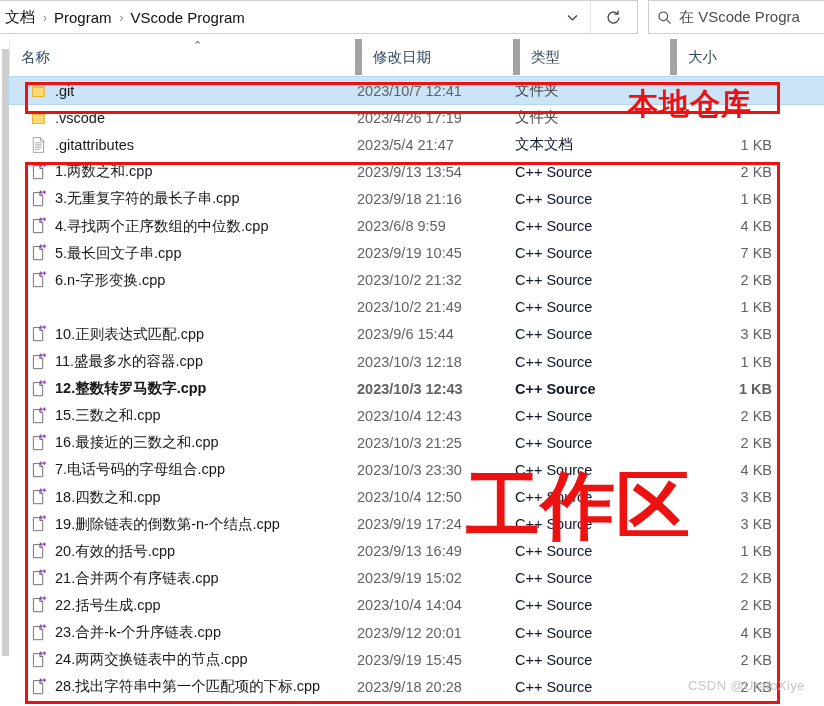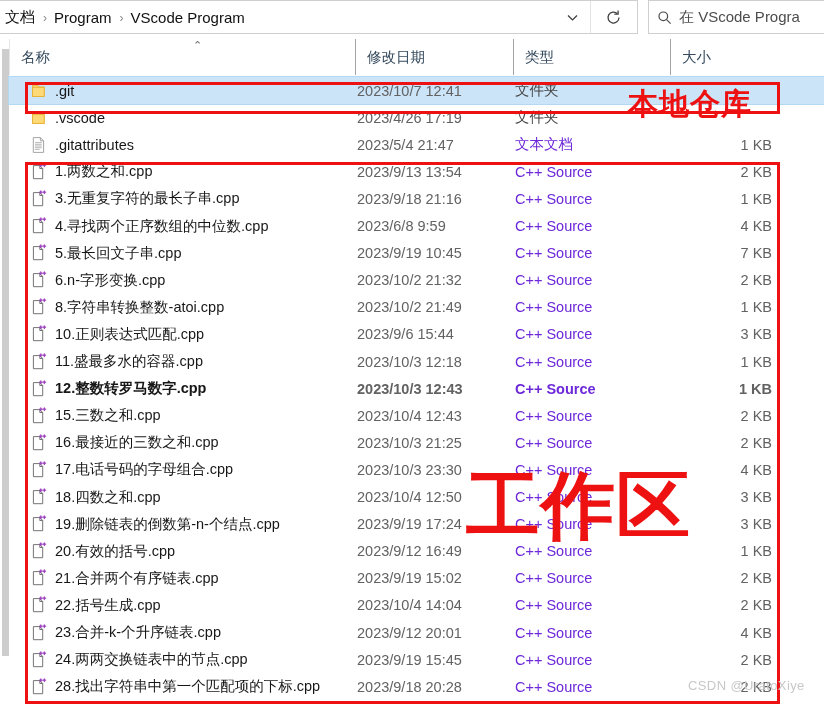--- a/index.html
+++ b/index.html
@@ -107,21 +107,21 @@
   .colhead .cell {
     position: absolute;
     top: 0;
     height: 36px;
     display: flex;
     align-items: center;
     font-size: 14.5px;
     color: #34495c;
     padding-left: 11px;
     box-sizing: border-box;
-    border-left: 1px solid #a3a3a3;
+    border-left: 7px solid #a3a3a3;
   }
   .colhead .cell.first { border-left: 1px solid #e6e6e6; }
   .sort-caret {
     position: absolute;
     left: 183px; top: 1px;
     font-size: 11px;
     color: #6a6a6a;
     line-height: 11px;
   }
 
@@ -169,21 +169,21 @@
     color: #171717;
   }
   .c-date {
     position: absolute;
     left: 348px;
     color: #626262;
   }
   .c-type {
     position: absolute;
     left: 506px;
-    color: #6d28d9;
+    color: #0f172a;
   }
   .row.folderrow .c-type { color: #454545; }
   .c-size {
     position: absolute;
     left: 663px;
     width: 100px;
     text-align: right;
     color: #626262;
   }
 
@@ -420,35 +420,20 @@
               </g>
             </svg>
           </span>
           <span>6.n-字形变换.cpp</span>
         </div>
         <div class="c-date">2023/10/2 21:32</div>
         <div class="c-type">C++ Source</div>
         <div class="c-size">2 KB</div>
       </div>
       <div class="row" style="top: 216.8px;">
-        <div class="c-name">
-          <span>
-            <svg class="ico" viewBox="0 0 17 18" aria-hidden="true">
-              <path d="M3.4 2.6 h6.4 l2.9 2.9 v10.2 h-9.3 z" fill="#ffffff" stroke="#6d6d6d" stroke-width="0.95"></path>
-              <path d="M9.8 2.6 v2.9 h2.9" fill="none" stroke="#6d6d6d" stroke-width="0.95"></path>
-              <g stroke="#9a3fbd" stroke-width="1.25" stroke-linecap="round">
-                <line x1="10.8" y1="0.9" x2="10.8" y2="3.5"></line>
-                <line x1="9.6" y1="2.2" x2="12.1" y2="2.2"></line>
-                <line x1="14.3" y1="0.9" x2="14.3" y2="3.5"></line>
-                <line x1="13.1" y1="2.2" x2="15.6" y2="2.2"></line>
-              </g>
-            </svg>
-          </span>
-          <span>8.字符串转换整数-atoi.cpp</span>
-        </div>
         <div class="c-date">2023/10/2 21:49</div>
         <div class="c-type">C++ Source</div>
         <div class="c-size">1 KB</div>
       </div>
       <div class="row" style="top: 243.9px;">
         <div class="c-name">
           <span>
             <svg class="ico" viewBox="0 0 17 18" aria-hidden="true">
               <path d="M3.4 2.6 h6.4 l2.9 2.9 v10.2 h-9.3 z" fill="#ffffff" stroke="#6d6d6d" stroke-width="0.95"></path>
               <path d="M9.8 2.6 v2.9 h2.9" fill="none" stroke="#6d6d6d" stroke-width="0.95"></path>
@@ -553,21 +538,21 @@
               <path d="M3.4 2.6 h6.4 l2.9 2.9 v10.2 h-9.3 z" fill="#ffffff" stroke="#6d6d6d" stroke-width="0.95"></path>
               <path d="M9.8 2.6 v2.9 h2.9" fill="none" stroke="#6d6d6d" stroke-width="0.95"></path>
               <g stroke="#9a3fbd" stroke-width="1.25" stroke-linecap="round">
                 <line x1="10.8" y1="0.9" x2="10.8" y2="3.5"></line>
                 <line x1="9.6" y1="2.2" x2="12.1" y2="2.2"></line>
                 <line x1="14.3" y1="0.9" x2="14.3" y2="3.5"></line>
                 <line x1="13.1" y1="2.2" x2="15.6" y2="2.2"></line>
               </g>
             </svg>
           </span>
-          <span>17.电话号码的字母组合.cpp</span>
+          <span>7.电话号码的字母组合.cpp</span>
         </div>
         <div class="c-date">2023/10/3 23:30</div>
         <div class="c-type">C++ Source</div>
         <div class="c-size">4 KB</div>
       </div>
       <div class="row" style="top: 406.5px;">
         <div class="c-name">
           <span>
             <svg class="ico" viewBox="0 0 17 18" aria-hidden="true">
               <path d="M3.4 2.6 h6.4 l2.9 2.9 v10.2 h-9.3 z" fill="#ffffff" stroke="#6d6d6d" stroke-width="0.95"></path>
@@ -615,21 +600,21 @@
               <g stroke="#9a3fbd" stroke-width="1.25" stroke-linecap="round">
                 <line x1="10.8" y1="0.9" x2="10.8" y2="3.5"></line>
                 <line x1="9.6" y1="2.2" x2="12.1" y2="2.2"></line>
                 <line x1="14.3" y1="0.9" x2="14.3" y2="3.5"></line>
                 <line x1="13.1" y1="2.2" x2="15.6" y2="2.2"></line>
               </g>
             </svg>
           </span>
           <span>20.有效的括号.cpp</span>
         </div>
-        <div class="c-date">2023/9/12 16:49</div>
+        <div class="c-date">2023/9/13 16:49</div>
         <div class="c-type">C++ Source</div>
         <div class="c-size">1 KB</div>
       </div>
       <div class="row" style="top: 487.8px;">
         <div class="c-name">
           <span>
             <svg class="ico" viewBox="0 0 17 18" aria-hidden="true">
               <path d="M3.4 2.6 h6.4 l2.9 2.9 v10.2 h-9.3 z" fill="#ffffff" stroke="#6d6d6d" stroke-width="0.95"></path>
               <path d="M9.8 2.6 v2.9 h2.9" fill="none" stroke="#6d6d6d" stroke-width="0.95"></path>
               <g stroke="#9a3fbd" stroke-width="1.25" stroke-linecap="round">

